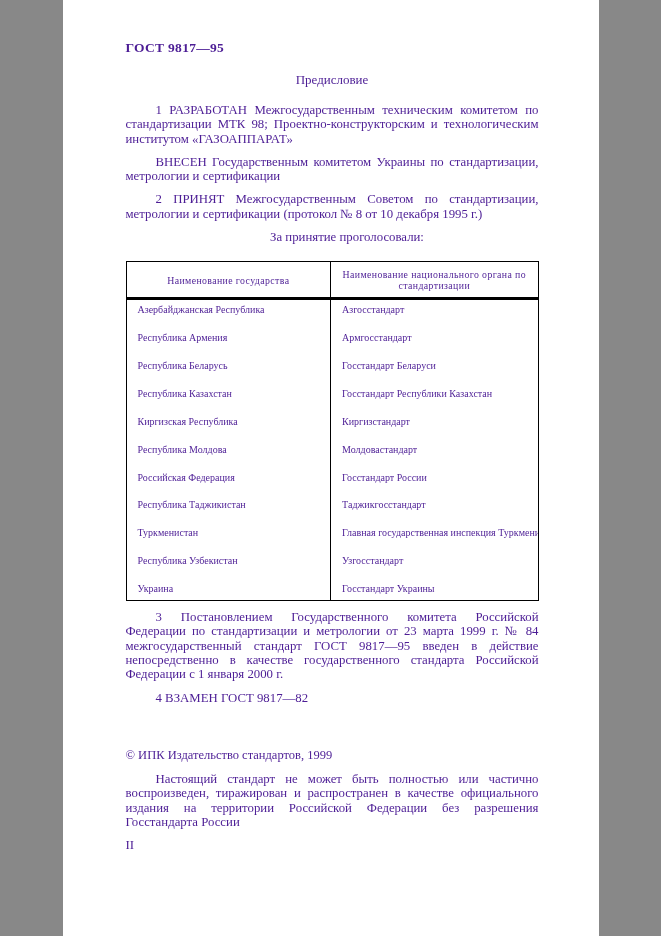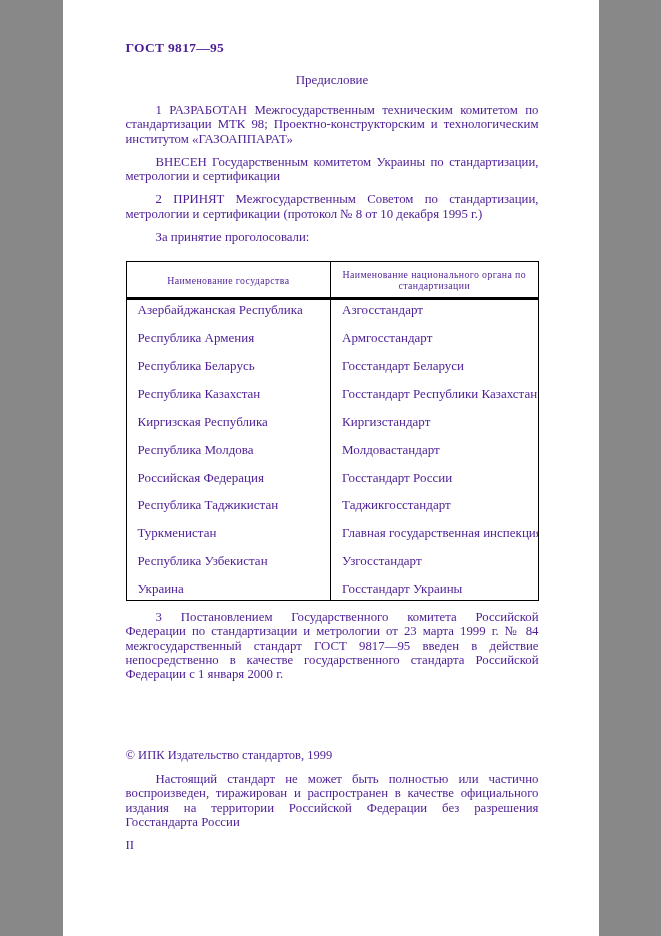--- a/index.html
+++ b/index.html
@@ -10,37 +10,37 @@
     overflow:hidden;
   }
   .content { position:absolute; top:40px; left:63px; right:60px; }
   .doc-code { font-weight:bold; font-size:13.5px; letter-spacing:0.3px; }
   .heading { text-align:center; font-size:13px; margin-top:16px; }
   p.body {
     font-size:12.8px; line-height:14.3px; text-align:justify;
     text-indent:30px; margin:9px 0 0 0;
   }
   p.first-para { margin-top:15px; }
-  .vote-intro { font-size:12.8px; text-indent:30px; margin:9px 0 0 0; }
+  .vote-intro { font-size:12.8px; text-indent:30px; margin:9px 0 0 0;text-align:center; }
   table.vote-table {
     width:100%; border-collapse:collapse; margin-top:16px;
     table-layout:fixed;
   }
   table.vote-table, table.vote-table th, table.vote-table td { border:0; }
   table.vote-table { border:1.5px solid #000; }
   table.vote-table th {
     font-weight:normal; font-size:9.8px; text-align:center;
     padding:7px 6px 6px 6px; border-bottom:3px solid #000;
     letter-spacing:0.4px;
   }
   table.vote-table th:first-child, table.vote-table td:first-child {
     border-right:1.2px solid #000; width:46.5%;
   }
   table.vote-table td {
-    font-size:13px; line-height:11.9px; padding:8px 11px;
+    font-size:10px; line-height:11.9px; padding:8px 11px;
     vertical-align:top; white-space:nowrap; overflow:hidden;
   }
   table.vote-table tbody tr:first-child td { padding-top:4px; }
   table.vote-table tbody tr:last-child td { padding-bottom:5px; }
   .footer { position:absolute; left:63px; right:60px; top:748px; }
   .copyright { text-align:left; font-size:12.5px; }
   .disclaimer {
     font-size:12.8px; line-height:14.3px; text-align:justify;
     text-indent:30px; margin-top:9px;
   }
@@ -114,20 +114,21 @@
         </tr>
         <tr>
           <td>Украина</td>
           <td>Госстандарт Украины</td>
         </tr>
       </tbody>
     </table>
 
     <p class="body">3 Постановлением Государственного комитета Российской Федерации по стандартизации и метрологии от 23 марта 1999 г. № 84 межгосударственный стандарт ГОСТ 9817—95 введен в действие непосредственно в качестве государственного стандарта Российской Федерации с 1 января 2000 г.</p>
 
+    <p class="body">4 ВЗАМЕН ГОСТ 9817—82</p>
 
   </div>
 
   <div class="footer">
     <div class="copyright">©  ИПК  Издательство стандартов, 1999</div>
     <div class="disclaimer">Настоящий стандарт не может быть полностью или частично воспроизведен, тиражирован и распространен в качестве официального издания на территории Российской Федерации без разрешения Госстандарта России</div>
     <div class="page-num">II</div>
   </div>
 </div>
 

